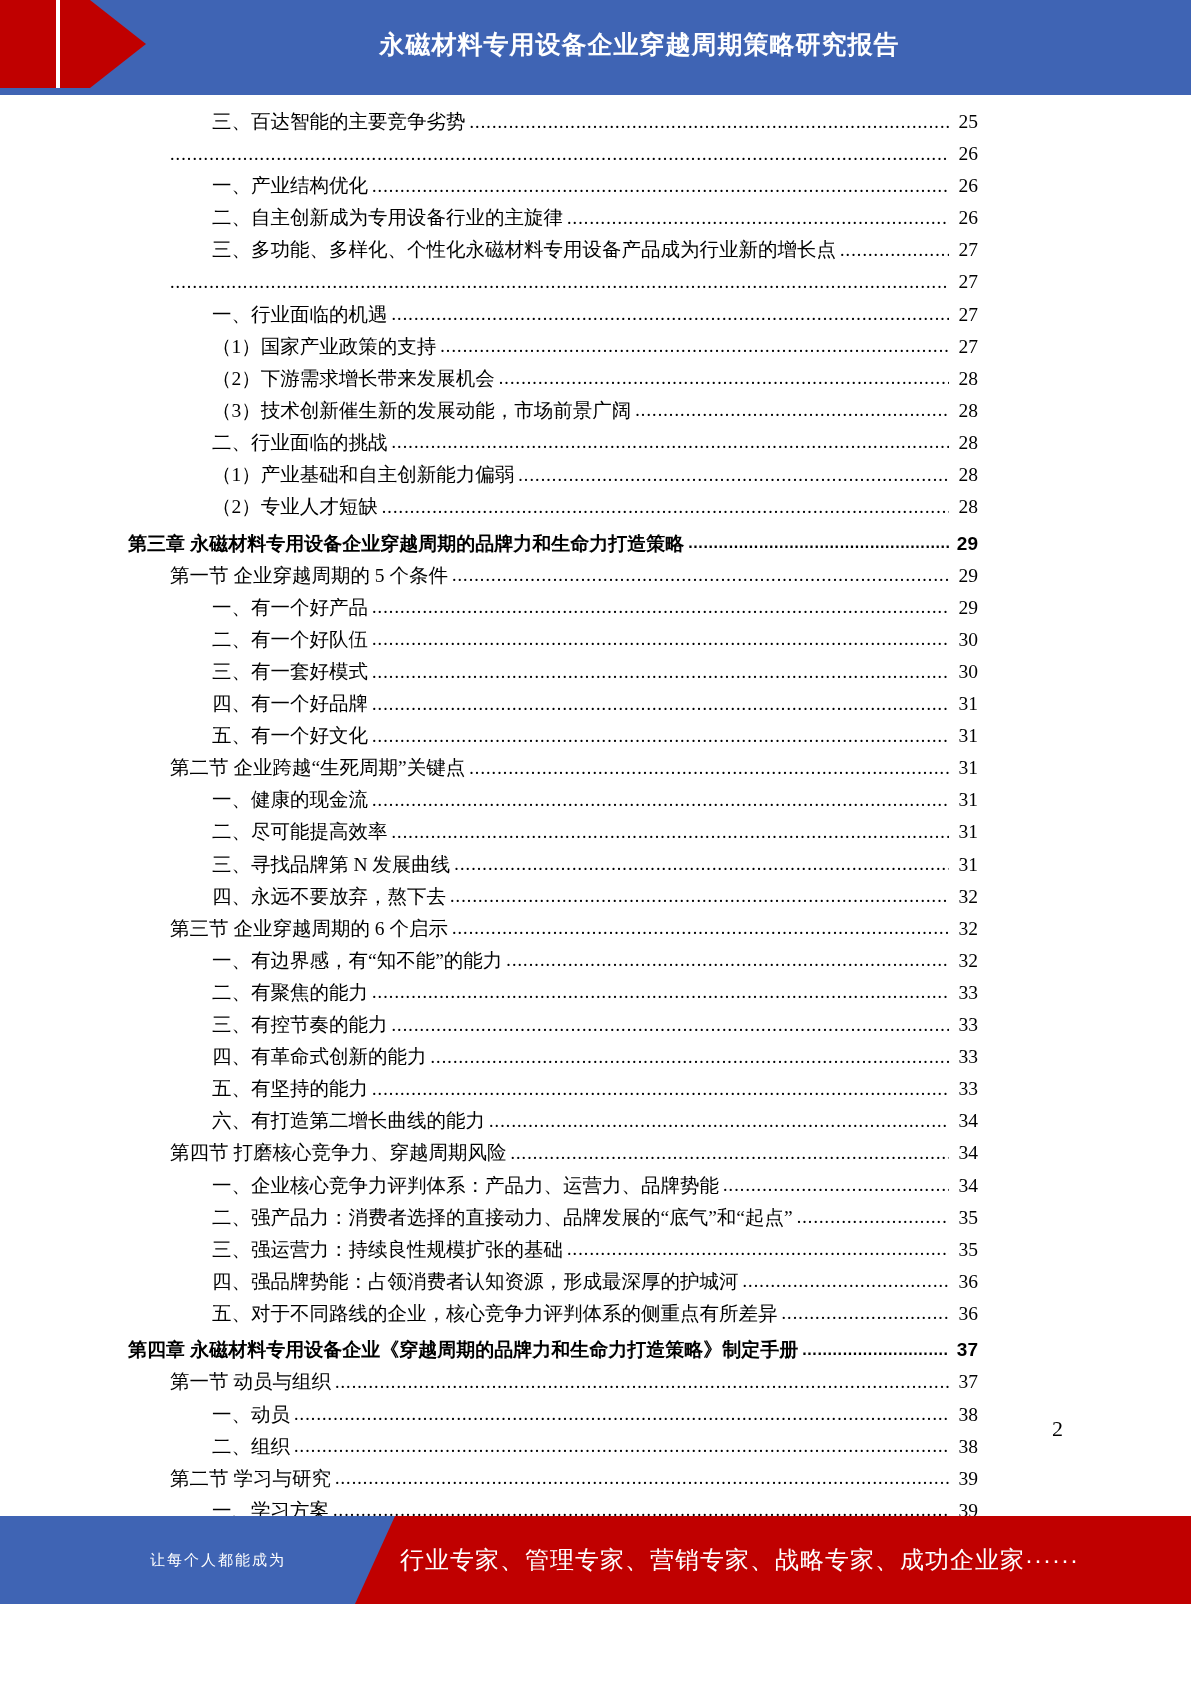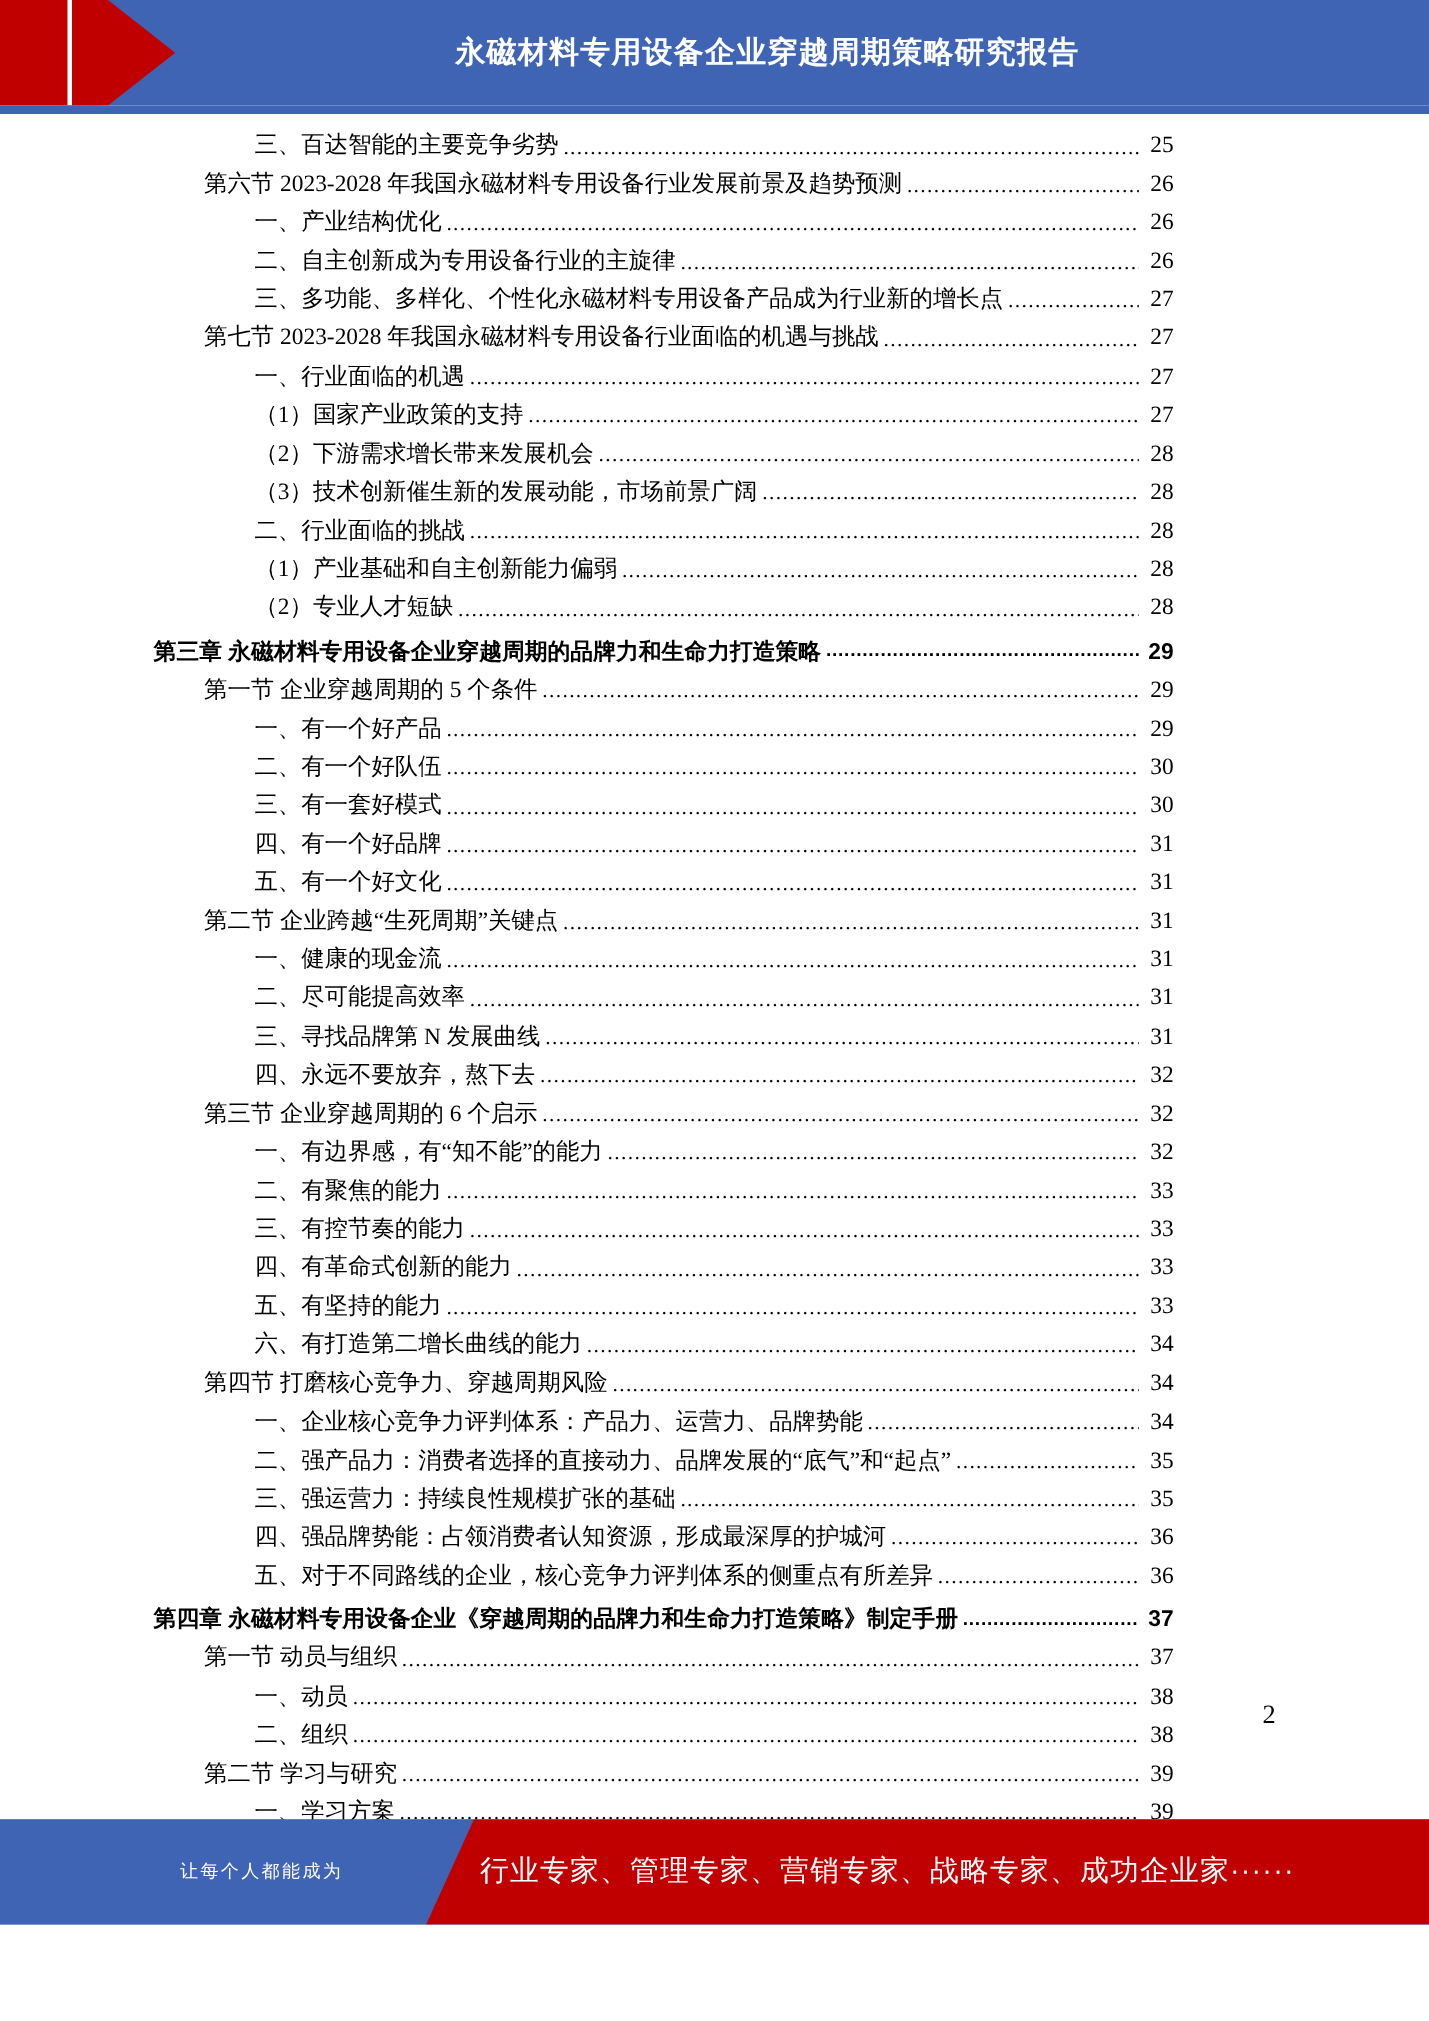--- a/index.html
+++ b/index.html
@@ -191,41 +191,39 @@
   <div class="header-title">永磁材料专用设备企业穿越周期策略研究报告</div>
 </div>
 
 <div class="toc" id="toc-root">
     <div class="toc-row lvl-item">
       <span class="label">三、百达智能的主要竞争劣势</span>
       <span class="dots">..................................................................................................................................................................</span>
       <span class="page">25</span>
     </div>
     <div class="toc-row lvl-section gap-small">
-      <span class="label">第六节 2023-2028 年我国永磁材料专用设备行业发展前景及趋势预测</span>
       <span class="dots">..................................................................................................................................................................</span>
       <span class="page">26</span>
     </div>
     <div class="toc-row lvl-item">
       <span class="label">一、产业结构优化</span>
       <span class="dots">..................................................................................................................................................................</span>
       <span class="page">26</span>
     </div>
     <div class="toc-row lvl-item">
       <span class="label">二、自主创新成为专用设备行业的主旋律</span>
       <span class="dots">..................................................................................................................................................................</span>
       <span class="page">26</span>
     </div>
     <div class="toc-row lvl-item">
       <span class="label">三、多功能、多样化、个性化永磁材料专用设备产品成为行业新的增长点</span>
       <span class="dots">..................................................................................................................................................................</span>
       <span class="page">27</span>
     </div>
     <div class="toc-row lvl-section gap-small">
-      <span class="label">第七节 2023-2028 年我国永磁材料专用设备行业面临的机遇与挑战</span>
       <span class="dots">..................................................................................................................................................................</span>
       <span class="page">27</span>
     </div>
     <div class="toc-row lvl-item">
       <span class="label">一、行业面临的机遇</span>
       <span class="dots">..................................................................................................................................................................</span>
       <span class="page">27</span>
     </div>
     <div class="toc-row lvl-sub">
       <span class="label">（1）国家产业政策的支持</span>

